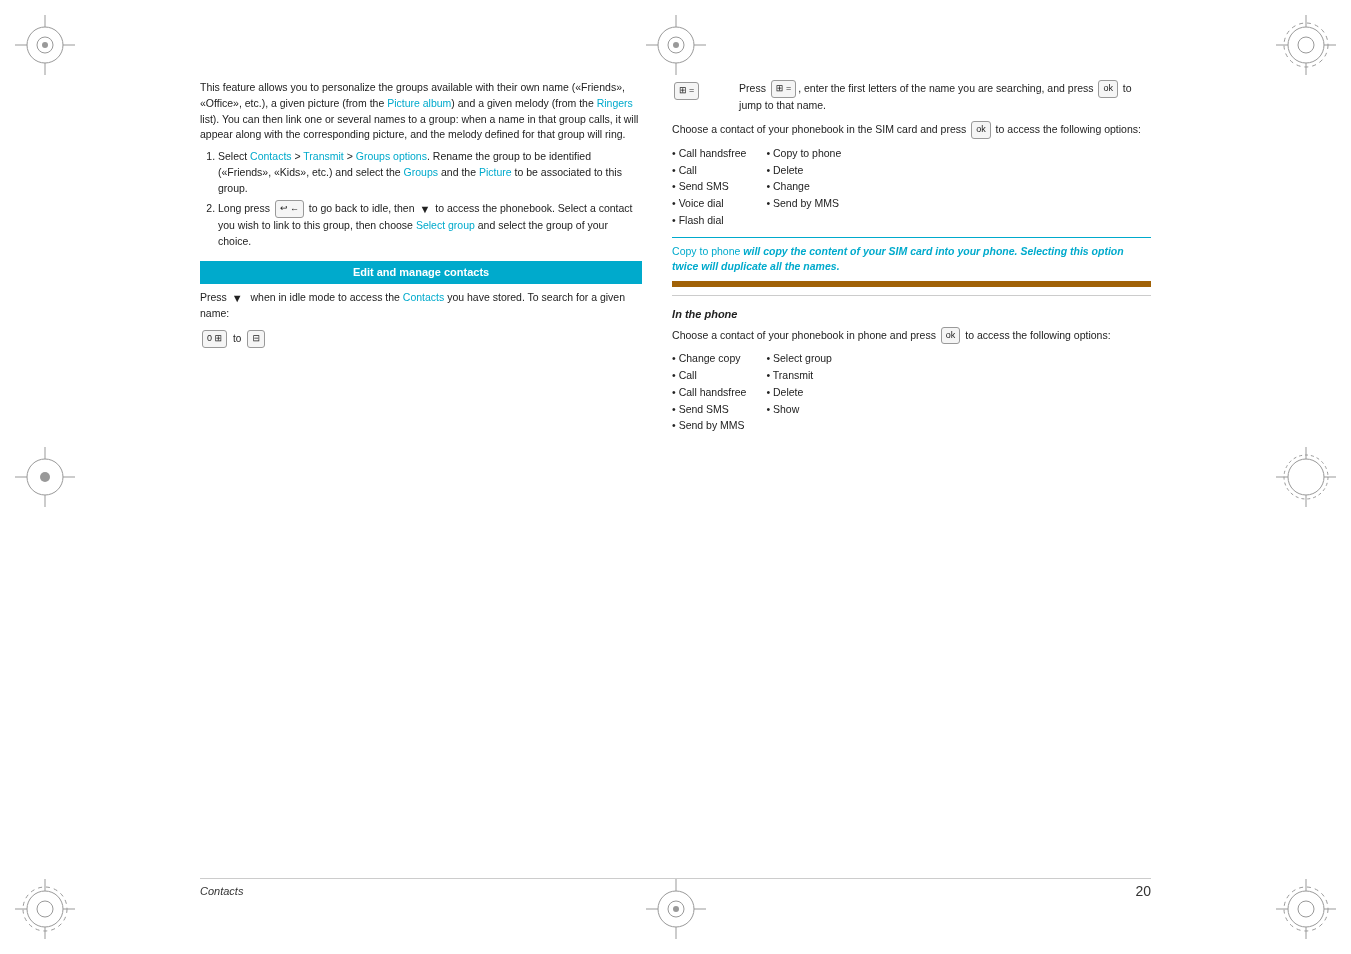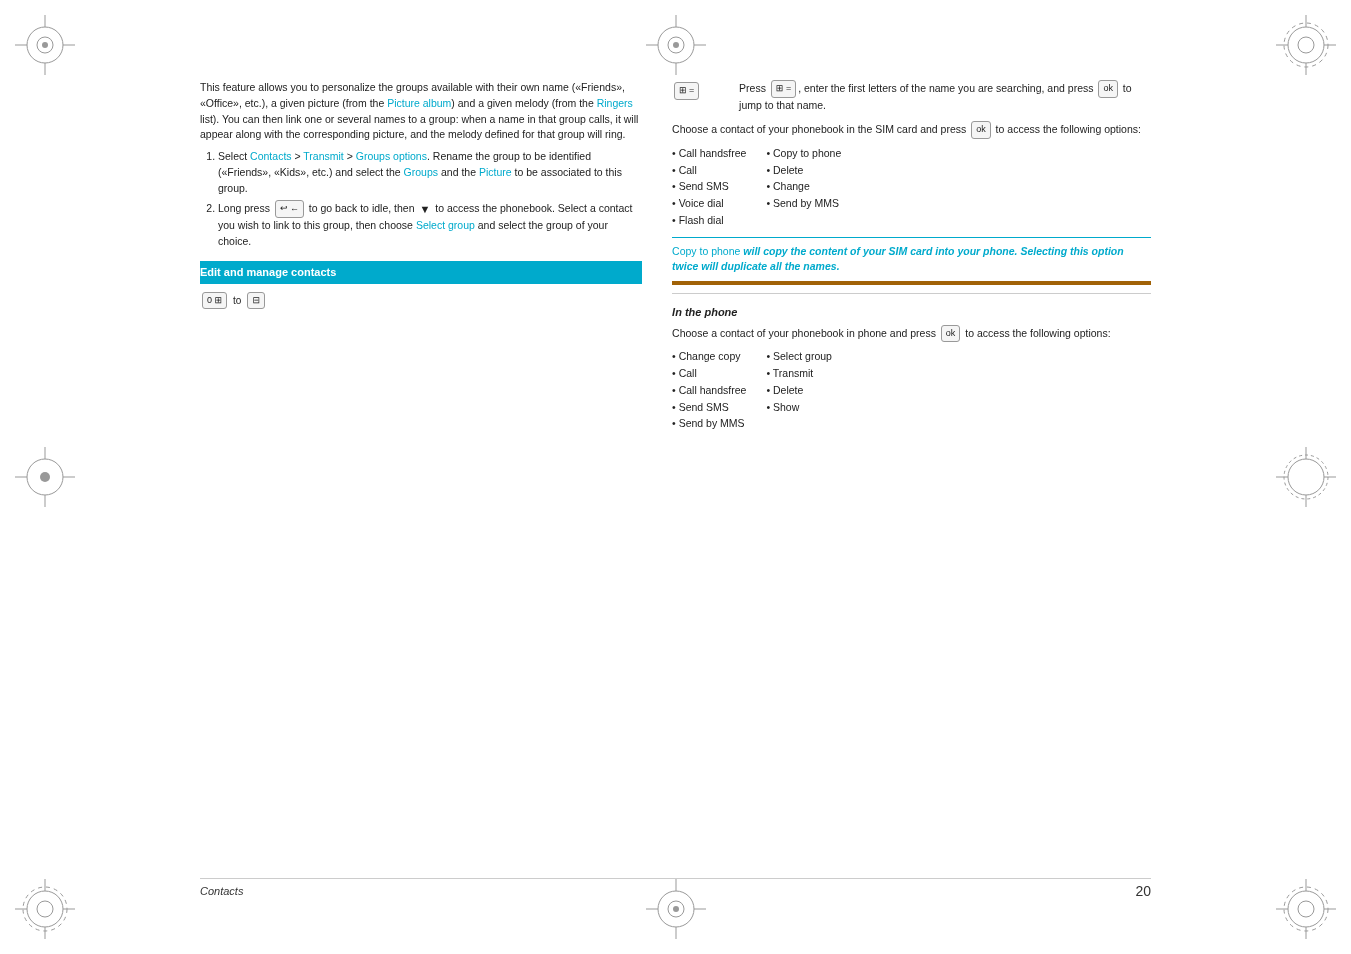--- a/index.html
+++ b/index.html
@@ -57,20 +57,21 @@
 
     
     .section-heading-box {
       background: #00aacc;
       color: #fff;
       padding: 3px 0;
       font-size: 11px;
       font-weight: bold;
       margin-bottom: 6px;
       margin-top: 12px;
+      text-align: center;
     }
 
     .italic-heading {
       font-style: italic;
       font-weight: bold;
       font-size: 11px;
       margin-bottom: 4px;
       margin-top: 10px;
     }
 
@@ -151,21 +152,21 @@
 
     .instruction-text {
       flex: 1;
       font-size: 10.5px;
       line-height: 1.5;
     }
 
     
     .note-box {
       border-top: 1px solid #00aacc;
-      border-bottom: 4px solid #a16207;
+      border-bottom: 6px solid #a16207;
       padding: 6px 0;
       margin: 8px 0;
       font-size: 10.5px;
       line-height: 1.5;
       color: #00aacc;
     }
 
     .note-box em {
       font-style: italic;
       font-weight: bold;
@@ -345,20 +346,23 @@
         </li>
         <li>
           Long press <span class="key-icon">↩&nbsp;←</span> to go back to idle, then <span class="key-arrow">▼</span> to access the phonebook. Select a contact you wish to link to this group, then choose <span class="link">Select group</span> and select the group of your choice.
         </li>
       </ol>
 
       <div class="section-heading-box">
         <span>Edit and manage contacts</span>
       </div>
 
+      <p>
+        Press <span class="key-arrow">▼</span>&nbsp; when in idle mode to access the <span class="link">Contacts</span> you have stored. To search for a given name:
+      </p>
 
       <div class="instruction-row">
         <div class="instruction-keys">
           <span class="key-icon">0&nbsp;⊞</span>
           <span style="font-size:10px;">to</span>
           <span class="key-icon">⊟</span>
         </div>
       </div>
     </div>
 

